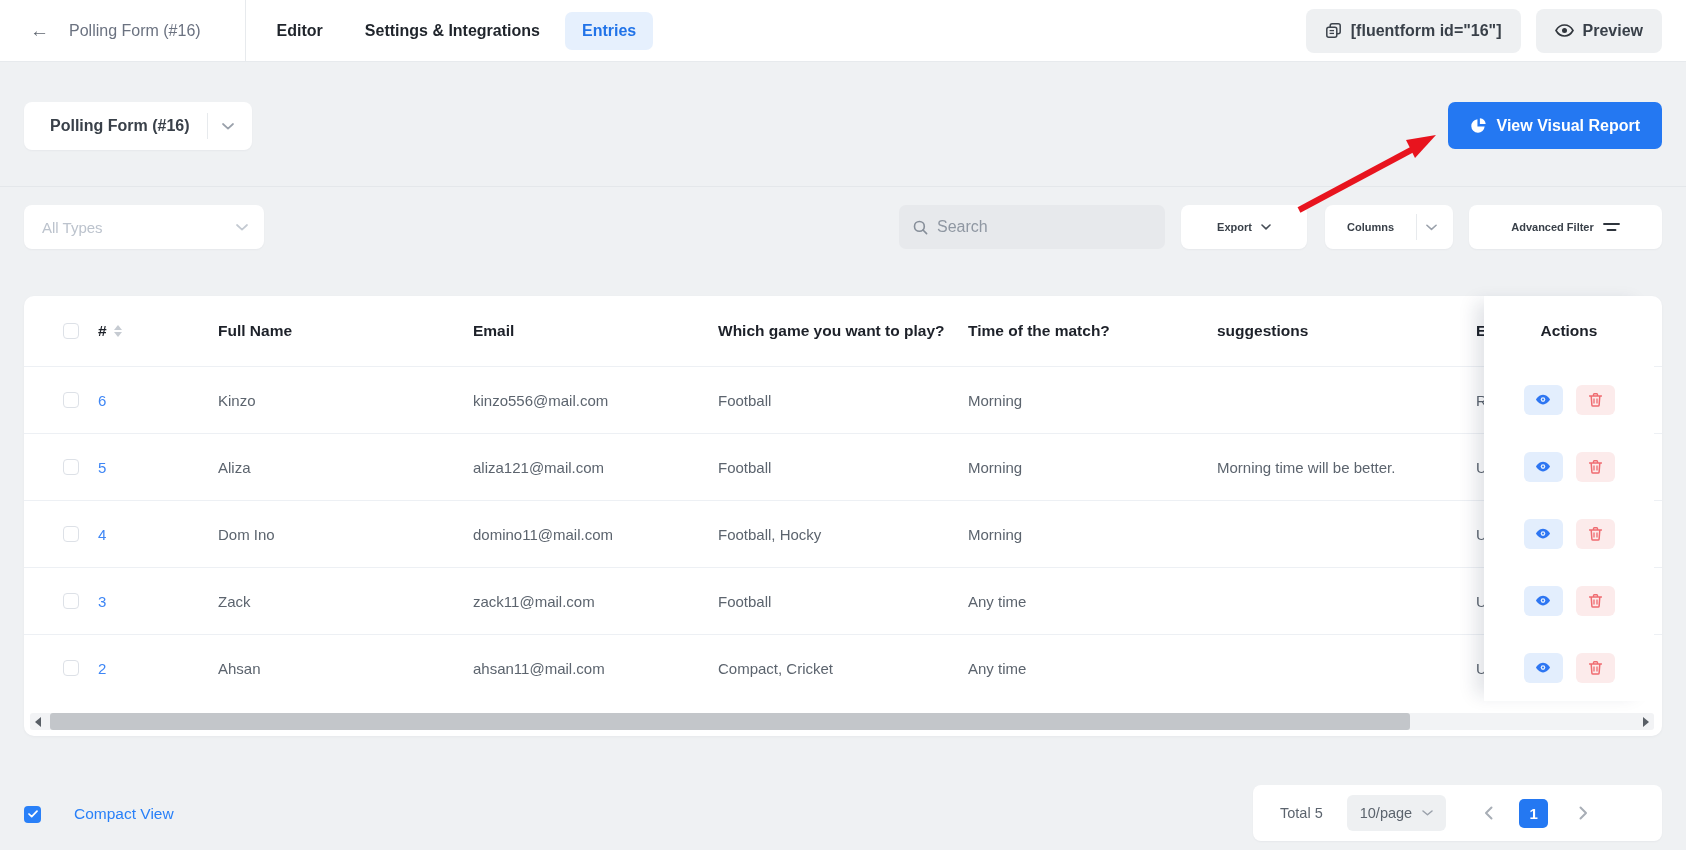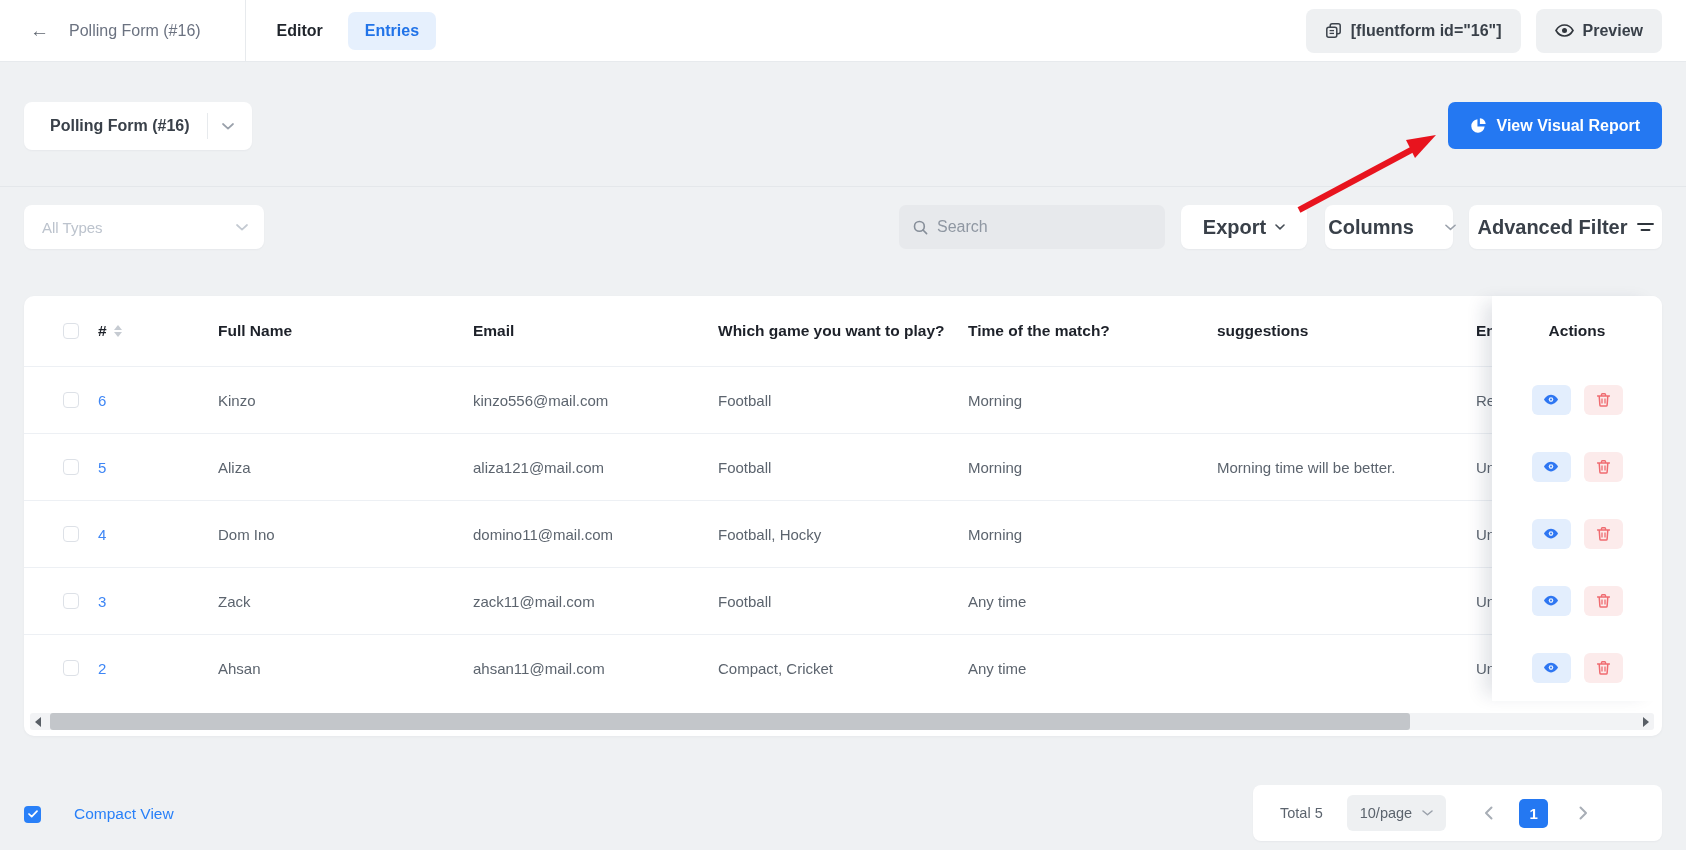--- a/index.html
+++ b/index.html
@@ -64,21 +64,21 @@
     display:flex; align-items:center; padding:0 14px; gap:9px; margin-right:16px;
   }
   .search-box input {
     border:none; outline:none; background:transparent; width:100%;
     font-size:16px; color:#394049; font-family:inherit;
   }
   .search-box input::placeholder { color:#8f97a2; }
   .white-btn {
     height:44px; background:#fff; border-radius:8px; box-shadow:0 1px 2px rgba(20,30,50,.04);
     display:flex; align-items:center; justify-content:center; gap:9px;
-    font-size:20px; font-weight:700; color:#394049; cursor:pointer; white-space:nowrap;
+    font-size:11px; font-weight:700; color:#394049; cursor:pointer; white-space:nowrap;
   }
   .export-btn { width:126px; margin-right:18px; }
   .columns-btn { width:128px; margin-right:16px; padding:0 14px 0 20px; }
   .col-div { width:1px; height:26px; background:#e7eaed; margin-left:13px; }
   .adv-btn { width:193px; }
   
   .table-card {
     position:absolute; top:296px; left:24px; width:1638px; height:440px;
     background:#fff; border-radius:10px; box-shadow:0 1px 3px rgba(20,30,50,.04);
   }
@@ -89,21 +89,21 @@
   .checkbox {
     width:16px; height:16px; border:1.5px solid #dde1e7; border-radius:4px;
     background:#fff; cursor:pointer;
   }
   .hash-cell { display:flex; align-items:center; gap:7px; }
   .sort-carets { display:flex; flex-direction:column; gap:2px; cursor:pointer; }
   .id-link { color:#3e86f5; cursor:pointer; }
   .status-cell { padding-left:8px; white-space:nowrap; overflow:hidden; }
   
   .actions-overlay {
-    position:absolute; top:0; right:0; width:170px; height:405px;
+    position:absolute; top:0; right:8px; width:170px; height:405px;
     background:#fff; border-top-right-radius:10px;
     box-shadow:-14px 0 18px -6px rgba(25,40,70,.13); z-index:2;
   }
   .actions-head {
     height:70px; display:flex; align-items:center; justify-content:center;
     font-size:15.5px; font-weight:700; color:#1d2129;
   }
   .actions-row { height:67px; display:flex; align-items:center; justify-content:center; gap:13px; }
   .act-btn {
     width:39px; height:30px; border-radius:6px; border:none; cursor:pointer;
@@ -148,20 +148,21 @@
 </style>
 </head>
 <body>
 
 <div class="topbar">
   <span class="back-btn">←</span>
   <span class="form-title">Polling Form (#16)</span>
   <div class="topbar-divider"></div>
   <div class="tabs">
     <span class="tab">Editor</span>
+    <span class="tab">Settings &amp; Integrations</span>
     <span class="tab active">Entries</span>
   </div>
   <div class="topbar-right">
     <div class="gray-btn">
       <span style="display:flex">
         <svg width="17" height="17" viewBox="0 0 17 17">
             <rect x="5.2" y="1.8" width="10" height="10" rx="2" fill="none" stroke="#3c434c" stroke-width="1.5"></rect>
             <rect x="1.8" y="5.2" width="10" height="10" rx="2" fill="#eef0f2" stroke="#3c434c" stroke-width="1.5"></rect>
             <line x1="4.6" y1="8.6" x2="9" y2="8.6" stroke="#3c434c" stroke-width="1.3"></line>
             <line x1="4.6" y1="11.4" x2="9" y2="11.4" stroke="#3c434c" stroke-width="1.3"></line>

